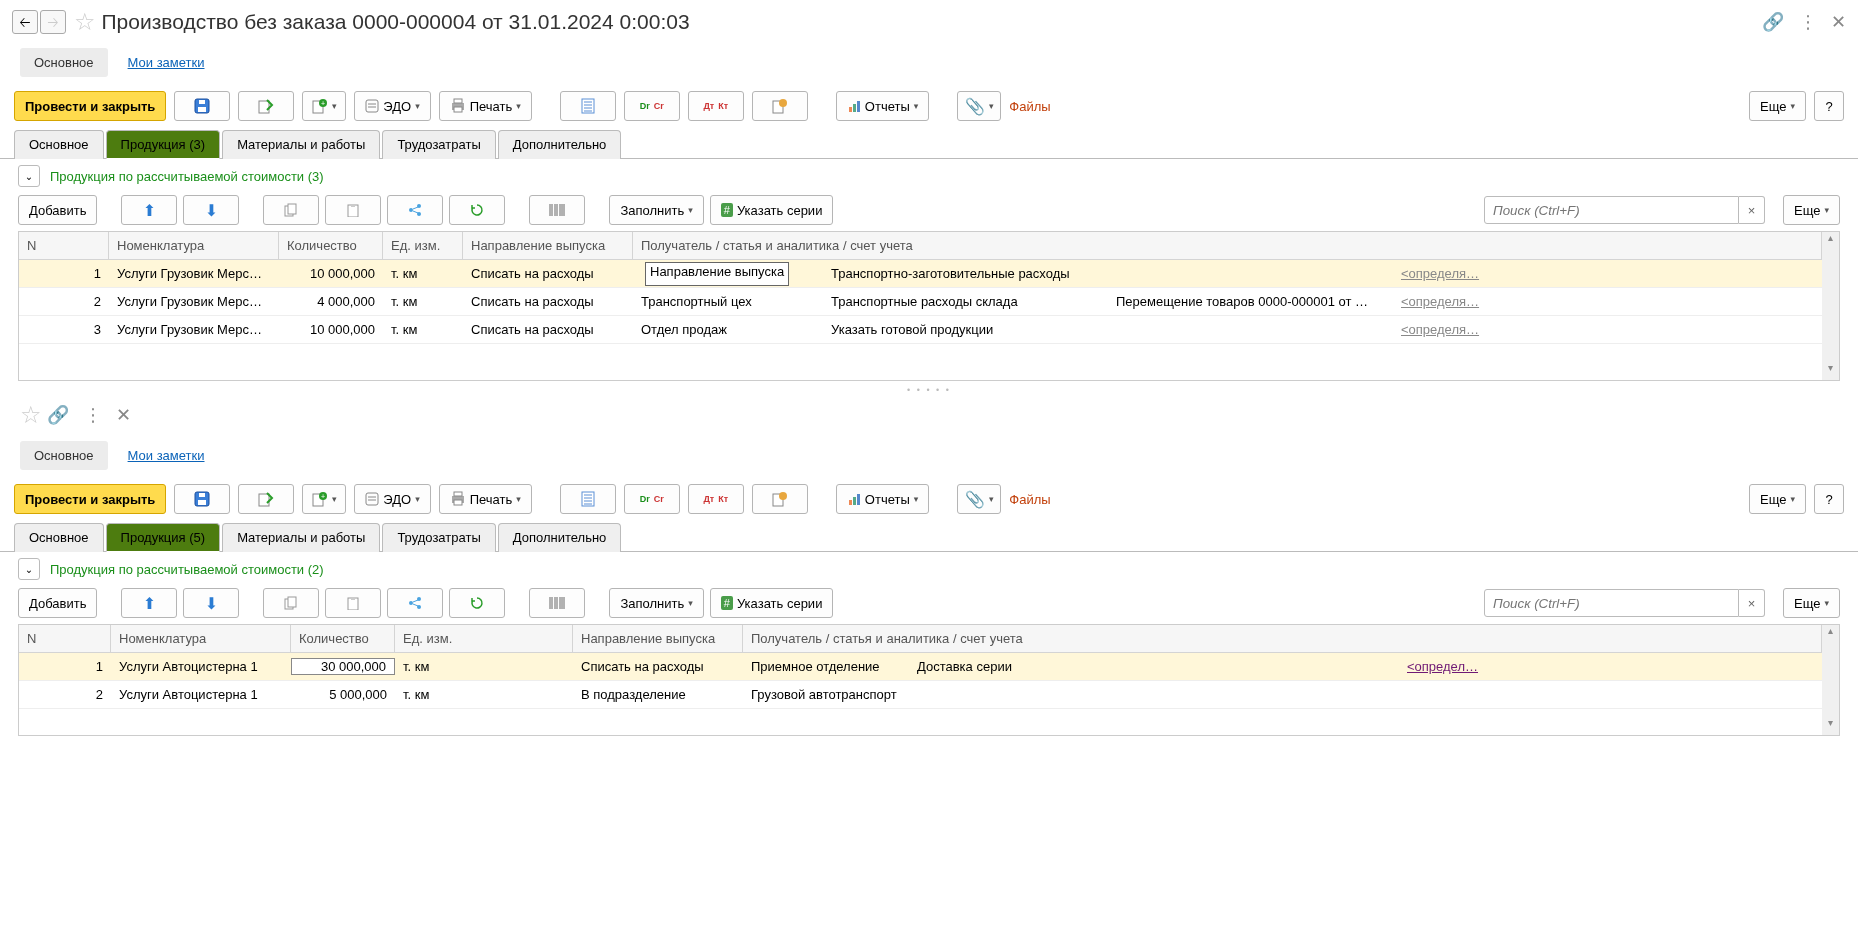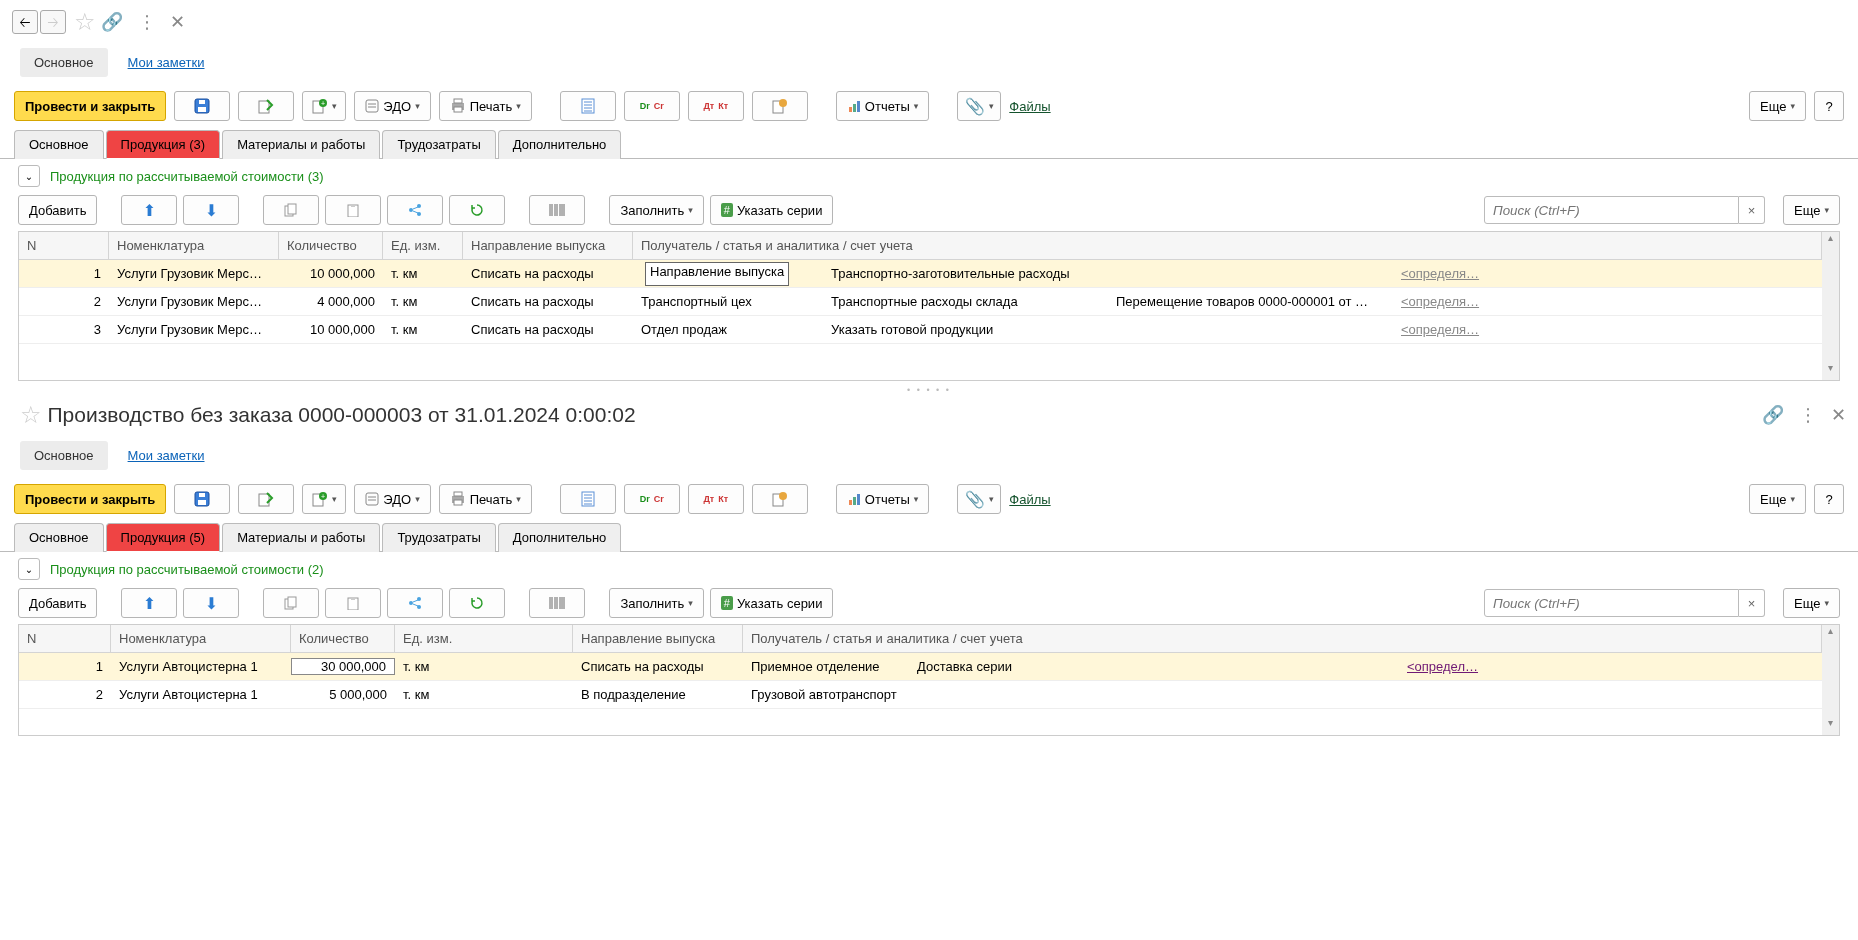--- a/index.html
+++ b/index.html
@@ -15,21 +15,21 @@
 .nav-tabs { display:flex; gap:20px; padding:8px 12px 10px 20px; }
 .nav-tab { background:#ececec; border-radius:3px; padding:7px 14px; color:#333; }
 .nav-link { color:#0b63b8; text-decoration:underline; padding:7px 0; }
 .toolbar { display:flex; align-items:center; gap:8px; padding:4px 14px 8px; }
 .tb-btn { height:30px; border:1px solid #b5b5b5; border-radius:3px; background:#fdfdfd; display:flex; align-items:center; justify-content:center; padding:0 10px; gap:4px; font-size:13px; white-space:nowrap; }
 .tb-btn.icon-only { width:56px; padding:0; }
 .tb-btn.yellow { background:#ffdb4d; border:1px solid #d5a500; font-weight:bold; }
 .dropdown-arrow { font-size:9px; color:#555; }
 .page-tabs { display:flex; padding:0 14px; border-bottom:1px solid #bbb; }
 .page-tab { padding:6px 14px; border:1px solid #bbb; border-bottom:none; background:#efefef; border-radius:4px 4px 0 0; margin-right:2px; position:relative; top:1px; }
-.page-tab.active { background:#ef4444; border-bottom:1px solid #fff; }
+.page-tab.active { background:#4d7c0f; border-bottom:1px solid #fff; }
 .section-line { display:flex; align-items:center; padding:6px 18px; gap:10px; }
 .expand-btn { width:22px; height:22px; border:1px solid #bbb; border-radius:3px; display:flex; align-items:center; justify-content:center; font-size:10px; }
 .section-title { color:#1a8f1a; font-size:13px; }
 .grid-toolbar { display:flex; align-items:center; gap:6px; padding:2px 18px 6px; }
 .search-box { margin-left:auto; display:flex; align-items:center;padding-left:40px; }
 .search-input { width:255px; height:28px; border:1px solid #bbb; border-radius:3px 0 0 3px; padding:0 8px; font-style:italic; color:#888; }
 .clear-btn { width:26px; height:28px; border:1px solid #bbb; border-left:none; border-radius:0 3px 3px 0; background:#fff; display:flex; align-items:center; justify-content:center; color:#666; }
 .grid-head { display:flex; background:#f6f6f6; border-bottom:1px solid #d4d4d4; height:28px; align-items:center; }
 .grid-head div { padding:0 8px; border-right:1px solid #d4d4d4; height:100%; display:flex; align-items:center; color:#555; overflow:hidden; }
 .grid-row { display:flex; height:28px; align-items:center; border-bottom:1px solid #eee; }
@@ -49,21 +49,21 @@
 .editable { border:1px solid #666; background:#fff; padding:1px 4px !important; height:24px; margin:2px 4px; }
 .qty-sel { border:1px solid #888; background:#fff; }
 .grid-wrap { display:flex; margin:0 18px 6px; border:1px solid #ccc; }
 .grid-left { flex:1; }
 .vscroll { width:17px; background:#f0f0f0; display:flex; flex-direction:column; }
 .vscroll div:first-child { height:18px; text-align:center; color:#888; font-size:10px; }
 .vbar { flex:1; margin:1px; }
 .vthumb { height:30%; }
 .vscroll div:last-child { height:18px; text-align:center; color:#888; font-size:10px; }
 .splitter { height:6px; display:flex; align-items:center; justify-content:center; color:#bbb; letter-spacing:2px; font-size:9px; }
-.link2 { color:#14532d; text-decoration:underline; }
+.link2 { color:#c2410c; }
 a { color:#0b63b8; }
 svg { display:block; }
 .g2-num { width:92px; text-align:right; }
 .g2-nom { width:180px; }
 .g2-qty { width:104px; text-align:right; }
 .g2-unit { width:178px; }
 .g2-dir { width:170px; }
 .g2-rcv { width:166px; }
 .g2-art { width:254px; }
 .g2-art2 { width:236px; }
@@ -72,20 +72,21 @@
 </head>
 <body>
 
 <div class="pane">
   <div class="titlebar">
     <div class="nav-btns">
       <div class="nav-btn">🡠</div>
       <div class="nav-btn" style="color:#ccc;">🡢</div>
     </div>
     <span class="star">☆</span>
+    <div class="title-text">Производство без заказа 0000-000004 от 31.01.2024 0:00:03</div>
     <div class="title-icons">
       <span>🔗</span>
       <span>⋮</span>
       <span>✕</span>
     </div>
   </div>
 
   <div class="nav-tabs">
     <div class="nav-tab">Основное</div>
     <div class="nav-link">Мои заметки</div>
@@ -305,21 +306,20 @@
         <div>▾</div>
       </div>
   </div>
 </div>
 
 <div class="splitter">• • • • •</div>
 
 <div class="pane">
   <div class="titlebar">
     <span class="star" style="margin-left:8px;">☆</span>
-    <div class="title-text">Производство без заказа 0000-000003 от 31.01.2024 0:00:02</div>
     <div class="title-icons">
       <span>🔗</span>
       <span>⋮</span>
       <span>✕</span>
     </div>
   </div>
   <div class="nav-tabs">
     <div class="nav-tab">Основное</div>
     <div class="nav-link">Мои заметки</div>
   </div>

